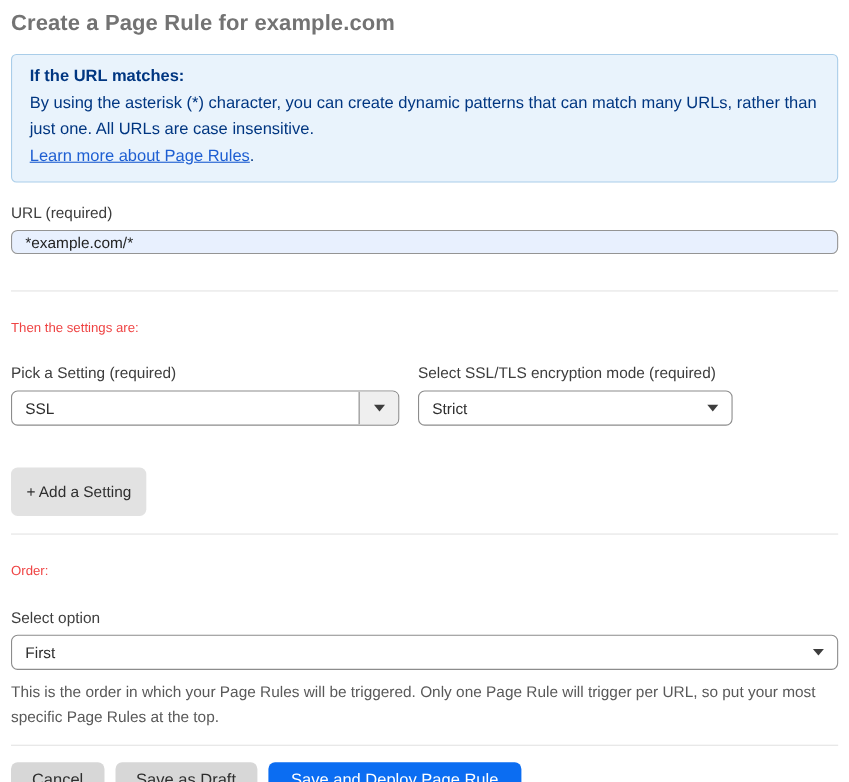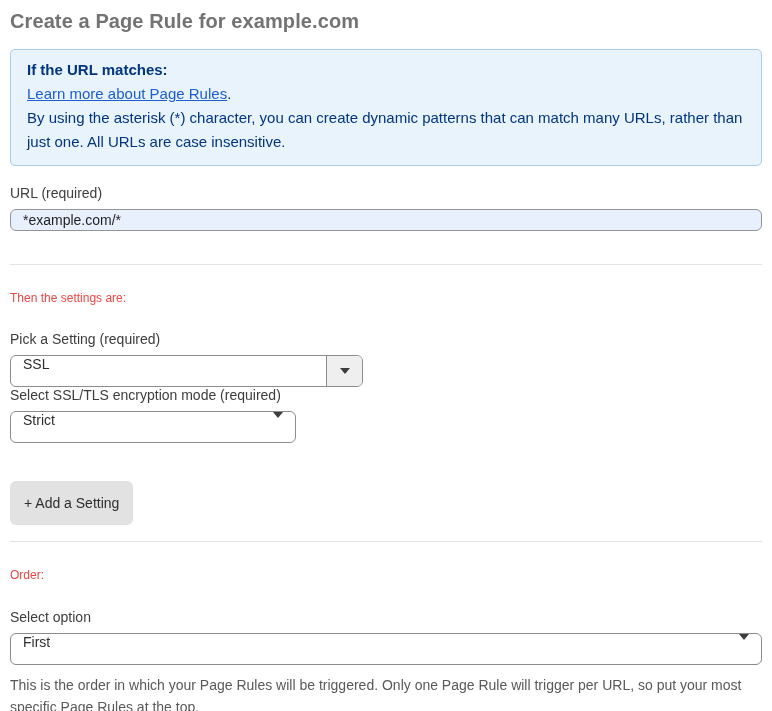--- a/index.html
+++ b/index.html
@@ -74,34 +74,34 @@
 
   .section-heading {
     font-size: 12px;
     font-weight: normal;
     color: #ef4444;
     margin: 26px 0 0 0;
   }
 
   .settings-row {
     display: flex;
+    gap: 17px;
     margin-top: 26px;
-    flex-direction: column;
   }
   .col-setting { width: 353px; }
   .col-mode { width: 286px; }
 
   
   .select {
     height: 32px;
     border: 1px solid #8c8c8c;
     border-radius: 6px;
     background: #ffffff;
     display: flex;
-    align-items: flex-start;
+    align-items: center;
     font-size: 14px;
     color: #2e2e2e;
     cursor: pointer;
     overflow: hidden;
   }
   .select .select-value {
     flex: 1;
     padding: 0 12px;
     white-space: nowrap;
   }
@@ -175,22 +175,22 @@
 </style>
 </head>
 <body>
 
 <div class="container">
 
   <h1 class="page-title">Create a Page Rule for example.com</h1>
 
   <div class="info-box">
     <div class="info-heading">If the URL matches:</div>
+    <div><span>By using the asterisk (*) character, you can create dynamic patterns that can match many URLs, rather than just one. All URLs are case insensitive.</span></div>
     <div><a class="info-link">Learn more about Page Rules</a><span>.</span></div>
-    <div><span>By using the asterisk (*) character, you can create dynamic patterns that can match many URLs, rather than just one. All URLs are case insensitive.</span></div>
   </div>
 
   <label class="field-label url-label">URL (required)</label>
   <input class="url-input" type="text" value="*example.com/*" style="">
 
   <hr class="divider divider-1">
 
   <h2 class="section-heading">Then the settings are:</h2>
 
   <div class="settings-row">

